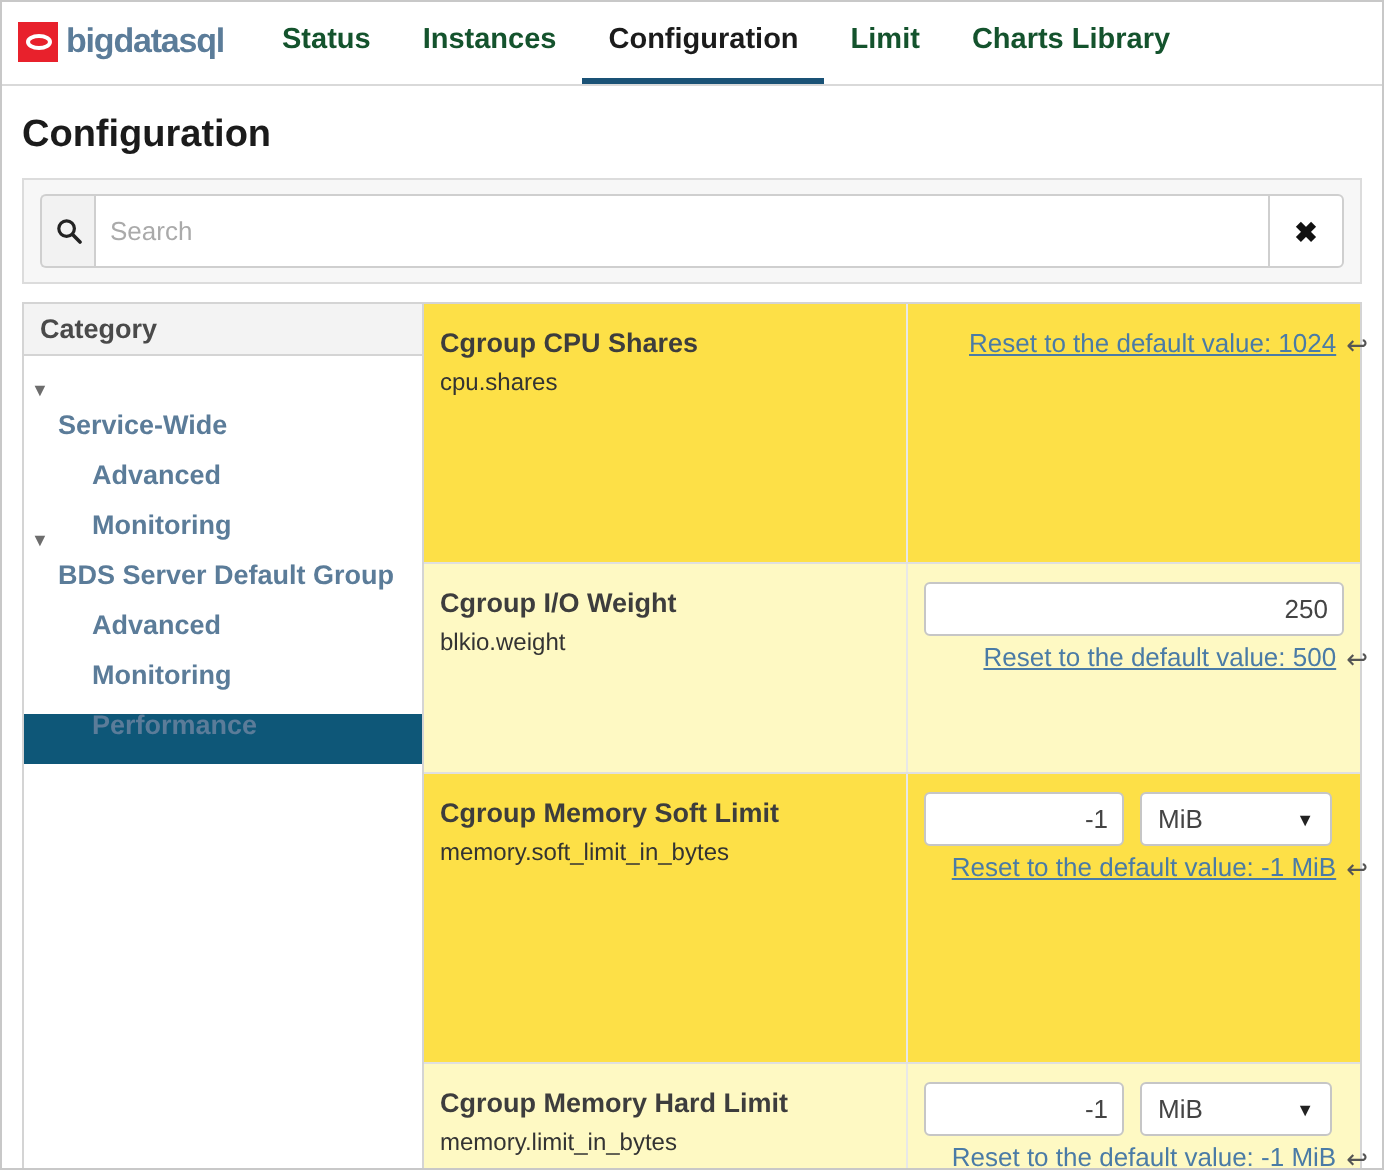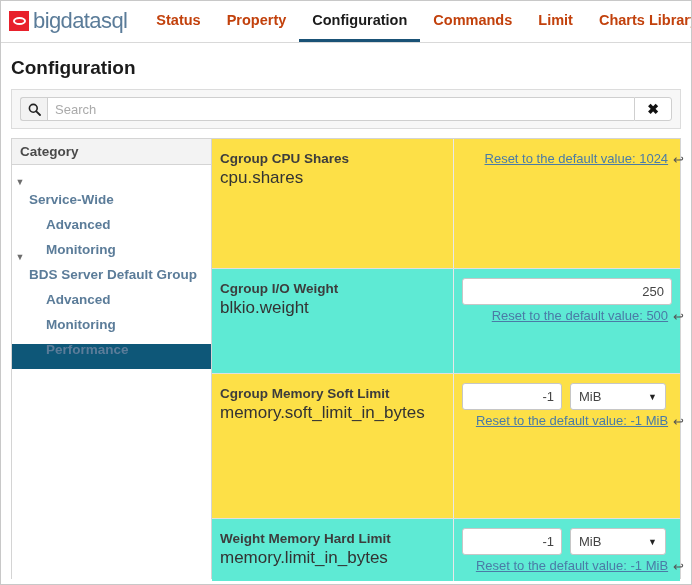--- a/index.html
+++ b/index.html
@@ -44,38 +44,38 @@
     display: flex; align-items: center; justify-content: center;
     margin-right: 4px;
     flex: 0 0 auto;
   }
   .brand-logo .ring {
     width: 13px; height: 8px;
     border: 2px solid #ffffff;
     border-radius: 50%;
   }
   .brand-name {
-    font-size: 22px;
-    font-weight: normal;
+    font-size: 17px;
+    font-weight: bold;
     color: #5b7c99;
     letter-spacing: -0.6px;
     line-height: 26px;
     white-space: nowrap;
   }
 
   .nav-items {
     display: flex;
     align-items: flex-start;
     height: 41px;
     margin-left: 10px;
   }
   .nav-item {
     font-size: 14.5px;
     font-weight: bold;
-    color: #c2410c;
+    color: #14532d;
     padding: 10px 13px 0 13px;
     height: 41px;
     white-space: nowrap;
     cursor: pointer;
     border-bottom: 3px solid transparent;
     line-height: 18px;
   }
   .nav-item.active {
     color: #1b1b1b;
     border-bottom: 3px solid #1a5276;
@@ -95,21 +95,21 @@
     background: #f7f7f7;
     border: 1px solid #dcdcdc;
     padding: 7px 8px;
     display: flex;
     align-items: center;
   }
   .search-group {
     display: flex;
     align-items: stretch;
     width: 100%;
-    height: 24px;
+    height: 37px;
   }
   .search-icon-box {
     width: 27px;
     background: #f2f2f2;
     border: 1px solid #cfcfcf;
     border-right: none;
     border-radius: 3px 0 0 3px;
     display: flex; align-items: center; justify-content: center;
     color: #333;
     flex: 0 0 auto;
@@ -202,40 +202,40 @@
     text-decoration: underline;
   }
 
   
   .rows { flex: 1 1 auto; display: flex; flex-direction: column; }
   .prop-row {
     display: flex;
     border-bottom: 1px solid #e0e0e0;
     background: #fde047;
   }
-  .prop-row.alt { background: #5eead4; }
+  .prop-row.alt { background: #fef9c3; }
   .prop-row.h1 { height: 130px; }
   .prop-row.h2 { height: 105px; }
   .prop-row.h3 { height: 145px; }
   .prop-row.h4 { height: 62px; border-bottom: none; }
 
   .prop-cell {
     flex: 0 0 242px;
     padding: 11px 8px 0 8px;
     border-right: 1px solid #e8e8e8;
     min-width: 0;
   }
   .prop-title {
     font-size: 13.5px;
     font-weight: bold;
     color: #3d3d3d;
     line-height: 17px;
   }
   .prop-sub {
-    font-size: 17px;
+    font-size: 12px;
     color: #333333;
     line-height: 18px;
     margin-top: 2px;
     word-break: break-all;
   }
 
   .val-cell {
     flex: 1 1 auto;
     padding: 9px 8px 0 8px;
     min-width: 0;
@@ -305,23 +305,22 @@
 
     <div class="brand">
       <span class="brand-logo">
         <span class="ring"></span>
       </span>
       <span class="brand-name">bigdatasql</span>
     </div>
 
     <div class="nav-items">
       <div class="nav-item">Status</div>
-      <div class="nav-item">Property</div>
+      <div class="nav-item">Instances</div>
       <div class="nav-item active">Configuration</div>
-      <div class="nav-item">Commands</div>
       <div class="nav-item">Limit</div>
       <div class="nav-item">Charts Library</div>
     </div>
   </div>
 
   <div class="page-title">Configuration</div>
 
   <div class="search-wrap">
     <div class="search-group">
       <div class="search-icon-box">
@@ -428,21 +427,21 @@
             </div>
             <div class="reset-line wide2">
               <span class="reset-link">Reset to the default value: -1 MiB</span>
               <span class="reset-icon">↩</span>
             </div>
           </div>
         </div>
 
         <div class="prop-row alt h4">
           <div class="prop-cell">
-            <div class="prop-title">Weight Memory Hard Limit</div>
+            <div class="prop-title">Cgroup Memory Hard Limit</div>
             <div class="prop-sub">memory.limit_in_bytes</div>
           </div>
           <div class="val-cell">
             <div class="val-line">
               <input class="val-input narrow" type="text" value="-1" style="">
               <div class="unit-select">
                 <span>MiB</span>
                 <span class="caret-dn">▼</span>
               </div>
             </div>

